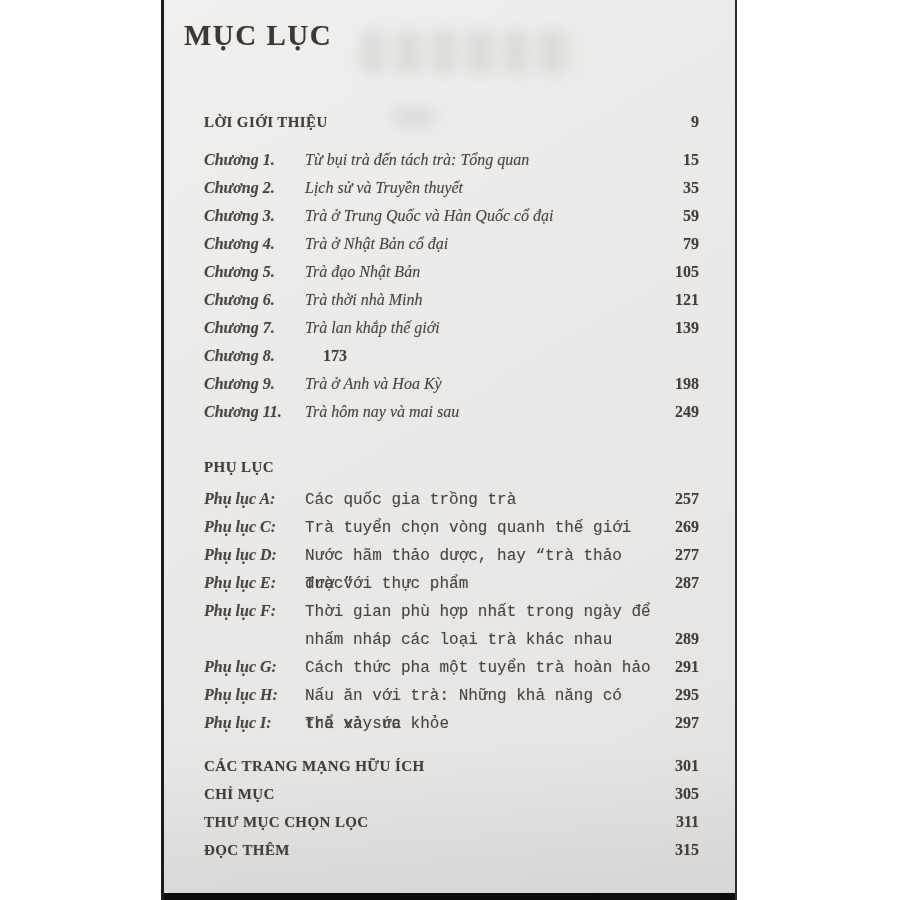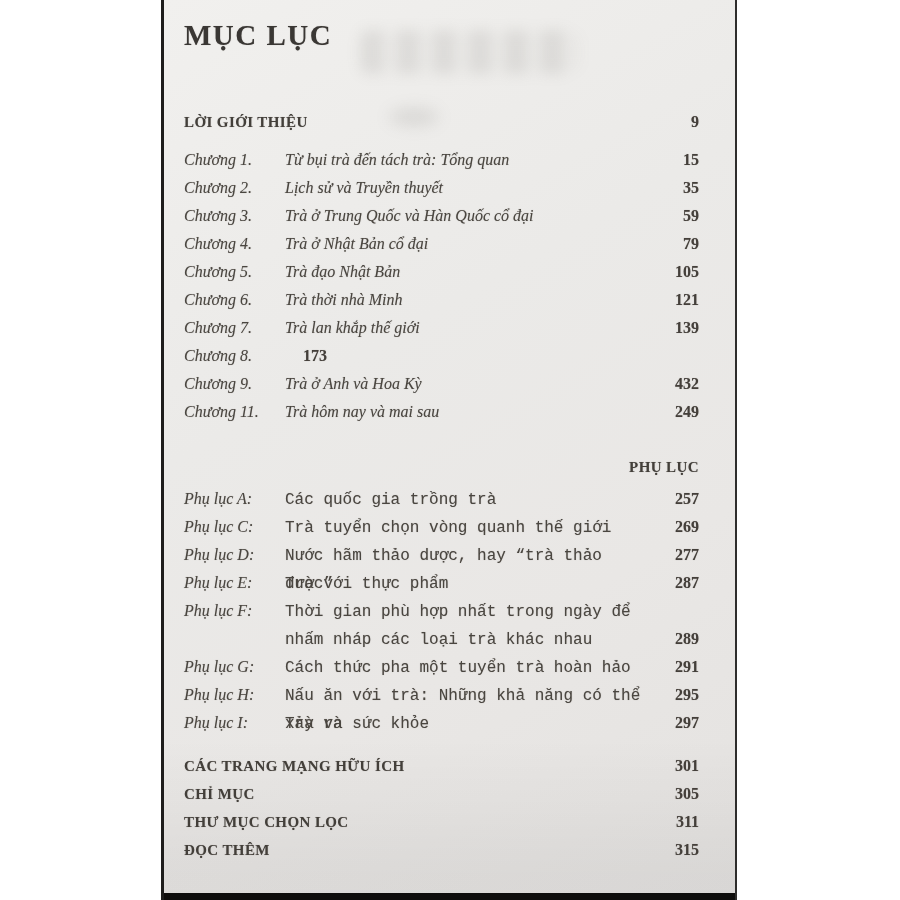--- a/index.html
+++ b/index.html
@@ -54,30 +54,30 @@
     border-radius: 18px;
   }
 
   .page-title {
     margin: 18px 0 0 0;
     font-size: 29px; line-height: 34px;
     font-weight: 700; letter-spacing: 1.5px;
     color: #3a3734;
   }
 
-  .row { display: flex; align-items: baseline; height: 28px; line-height: 28px; font-size: 16px; }
-  .lbl  { flex: none; width: 101px; font-style: italic; font-weight: 400; }
+  .row { display: flex; align-items: baseline; height: 28px; line-height: 28px; font-size: 16px; margin-left: 20px; }
+  .lbl  { flex: none; width: 101px; font-style: italic; font-weight: 700; }
   .ttl  { flex: 1; font-style: italic; }
   .ttl-plain { flex: 1; font-style: normal; font-family: Liberation Mono, monospace; }
   .pg   { flex: none; min-width: 42px; text-align: right; font-style: normal; font-weight: 600; color: #443f3a; }
   .caps { flex: 1; font-style: normal; font-size: 15px; font-weight: 700; letter-spacing: 0.4px; color: #433f3a; }
 
   .intro-row        { margin-top: 56px; }
   .chapters         { margin-top: 10px; }
-  .appendix-header  { margin-top: 27px; text-align: right; }
+  .appendix-header  { margin-top: 27px; }
   .appendices       { margin-top: 4px; }
   .back-matter      { margin-top: 15px; }
 </style>
 </head>
 <body>
 
 <div class="stage">
   <div class="book-page">
     <div class="bleed"></div>
     <div class="bleed-2"></div>
@@ -127,21 +127,21 @@
           <span class="ttl">Trà lan khắp thế giới</span>
           <span class="pg">139</span>
         </div>
         <div class="row">
           <span class="lbl">Chương 8.</span>
           <span class="pg">173</span>
         </div>
         <div class="row">
           <span class="lbl">Chương 9.</span>
           <span class="ttl">Trà ở Anh và Hoa Kỳ</span>
-          <span class="pg">432</span>
+          <span class="pg">198</span>
         </div>
         <div class="row">
           <span class="lbl">Chương 11.</span>
           <span class="ttl">Trà hôm nay và mai sau</span>
           <span class="pg">249</span>
         </div>
       </div>
 
       <div class="row appendix-header">
         <span class="caps">PHỤ LỤC</span>

